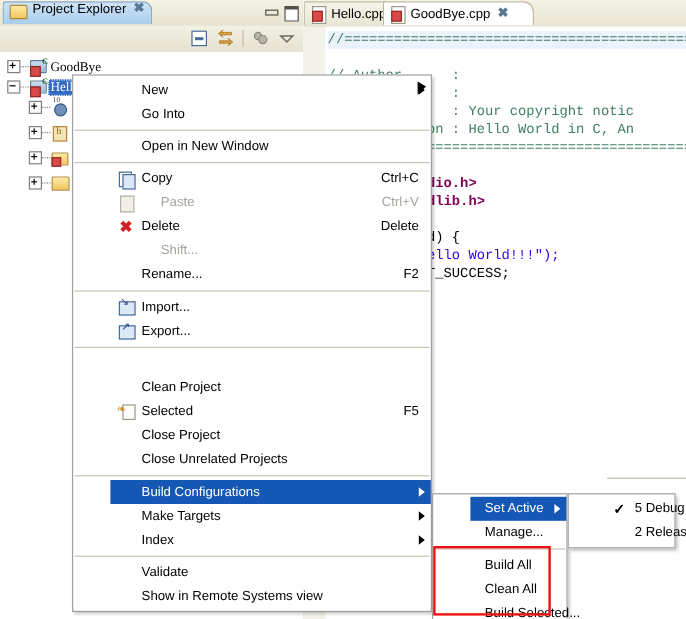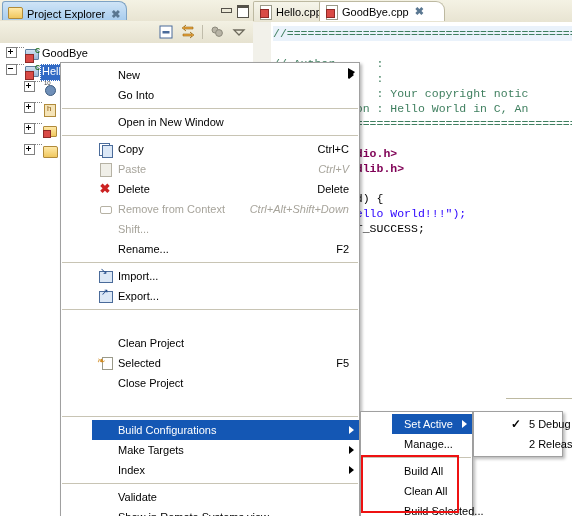--- a/index.html
+++ b/index.html
@@ -18,21 +18,21 @@
     background: #ece9d8;
   }
   .view-tabbar {
     position: absolute; left: 0; top: 0; width: 253px; height: 21px;
     background: linear-gradient(#f4f2e4, #e8e4d2);
     border-bottom: 1px solid #bdb9a1;
   }
   .view-tab {
     position: absolute; left: 2px; top: 1px; height: 19px;
     padding: 0 6px 0 4px;
-    display: flex; align-items: flex-end; gap: 4px;
+    display: flex; align-items: flex-start; gap: 4px;
     background: linear-gradient(#cfe4f7, #a9cdee);
     border: 1px solid #7da2c4; border-bottom: none;
     border-radius: 3px 8px 0 0;
     box-sizing: border-box;
   }
   .view-tab-label { font-size: 11px; color: #000; white-space: nowrap; }
   .tab-x {
     font-size: 11px; color: #5a7791; font-weight: bold;
     margin-left: 2px; line-height: 1;
   }
@@ -57,22 +57,22 @@
   .tb-icons { position: absolute; right: 6px; top: 3px; display: flex; align-items: center; gap: 6px; }
   .tb-ico { width: 16px; height: 16px; position: relative; }
 
   .tree-area {
     position: absolute; left: 0; top: 43px; width: 253px; height: 473px;
     background: #ffffff;
     border-right: 1px solid #bdb9a1;
     overflow: hidden;
   }
   .tree-row {
-    position: absolute; height: 17px; display: flex; 
-    white-space: nowrap; font-size: 11px;
+    position: absolute; height: 17px; display: flex; align-items: center;
+    white-space: nowrap; font-size: 11px; font-family: Liberation Serif, serif;
   }
   .expander {
     width: 9px; height: 9px; border: 1px solid #808080; background: #fff;
     position: relative; flex: 0 0 auto;
   }
   .expander::before {
     content: ""; position: absolute; left: 1px; top: 3px; width: 5px; height: 1px; background: #000;
   }
   .expander.plus::after {
     content: ""; position: absolute; left: 3px; top: 1px; width: 1px; height: 5px; background: #000;
@@ -177,25 +177,25 @@
     position: absolute; background: #ffffff;
     border: 1px solid #a0a0a0;
     box-shadow: 2px 2px 3px rgba(0,0,0,.28);
     padding: 2px 0; box-sizing: border-box;
   }
   .mi {
     position: relative; height: 20px; display: flex; align-items: center;
     font-size: 11px; color: #000; padding: 0 0 0 4px; box-sizing: border-box; margin-left: 31px;
   }
   .mi.sel { background: #1457b4; color: #ffffff; }
-  .mi.disabled { color: #a7a49b; }
+  .mi.disabled { color: #a7a49b; gap: 16px; }
   .mi-ico { width: 18px; height: 16px; position: relative; flex: 0 0 auto; }
   .mi-label { flex: 1 1 auto; padding-left: 4px; white-space: nowrap; }
   .mi-accel { padding-right: 10px; color: #000; white-space: nowrap; font-size: 11px; }
-  .mi.disabled .mi-accel { color: #a7a49b; font-style: italic; }
+  .mi.disabled .mi-accel { color: #a7a49b; }
   .mi-arrow {
     position: absolute; right: 5px; top: 50%; transform: translateY(-50%);
     width: 0; height: 0; border-left: 5px solid #000;
     border-top: 4px solid transparent; border-bottom: 4px solid transparent;
   }
   .mi.sel .mi-arrow { border-left-color: #ffffff; }
   .msep { height: 1px; background: #c8c4b4; margin: 3px 1px; }
   .mcheck { position: absolute; left: 6px; font-size: 12px; font-weight: bold; color: #000; }
 
   
@@ -413,25 +413,20 @@
       <span class="mi-accel">Ctrl+V</span>
     </div>
     <div class="mi">
       <span class="mi-ico">
           <span class="ico-del">✖</span>
         </span>
       <span class="mi-label">Delete</span>
       <span class="mi-accel">Delete</span>
     </div>
     <div class="mi disabled">
-      <span class="mi-ico ico-remove"></span>
-      <span class="mi-label">Remove from Context</span>
-      <span class="mi-accel">Ctrl+Alt+Shift+Down</span>
-    </div>
-    <div class="mi disabled">
       <span class="mi-ico"></span>
       <span class="mi-label">Shift...</span>
     </div>
     <div class="mi">
       <span class="mi-ico"></span>
       <span class="mi-label">Rename...</span>
       <span class="mi-accel">F2</span>
     </div>
 
     <div class="msep"></div>
@@ -458,20 +453,21 @@
       <span class="mi-ico ico-refresh"></span>
       <span class="mi-label">Selected</span>
       <span class="mi-accel">F5</span>
     </div>
     <div class="mi">
       <span class="mi-ico"></span>
       <span class="mi-label">Close Project</span>
     </div>
     <div class="mi">
       <span class="mi-ico"></span>
+      <span class="mi-label">Close Unrelated Projects</span>
     </div>
 
     <div class="msep"></div>
 
     <div class="mi sel">
       <span class="mi-ico"></span>
       <span class="mi-label">Build Configurations</span>
       <span class="mi-arrow"></span>
     </div>
     <div class="mi">

